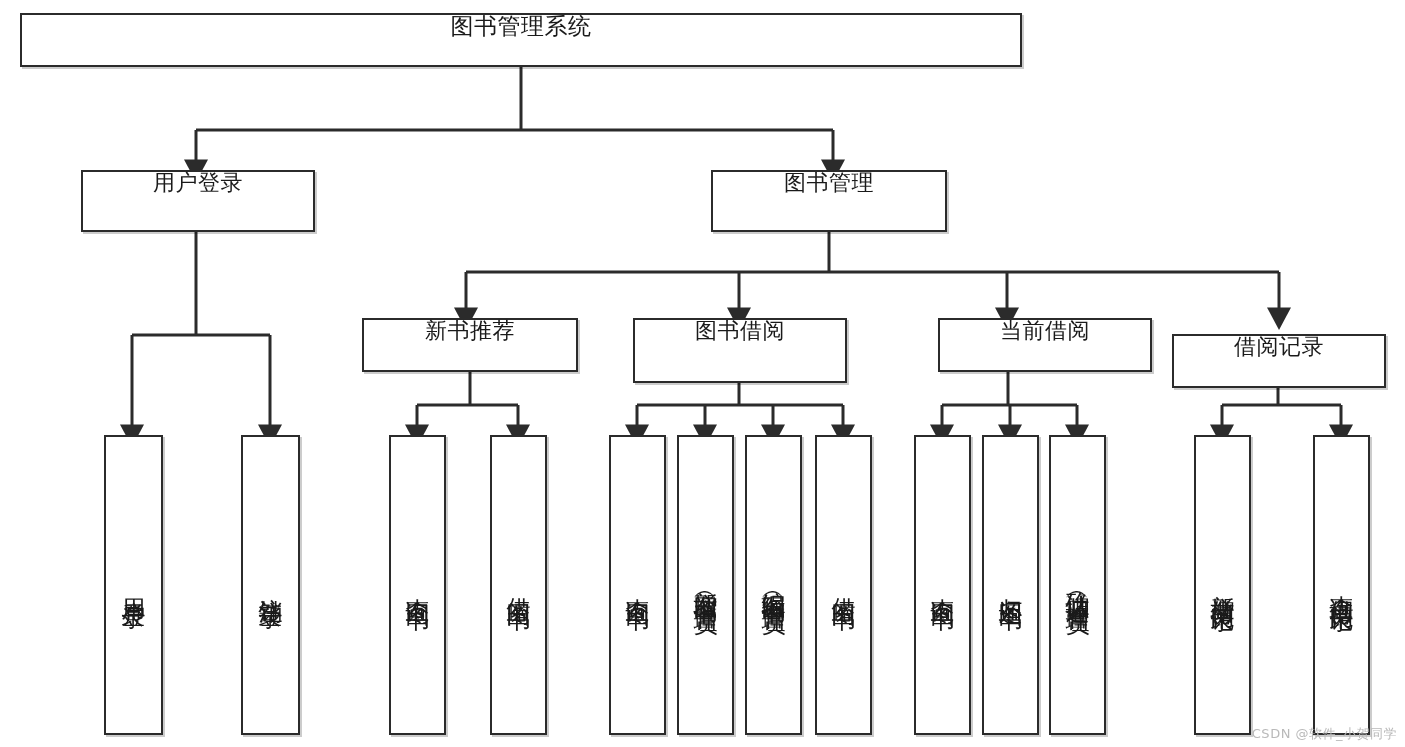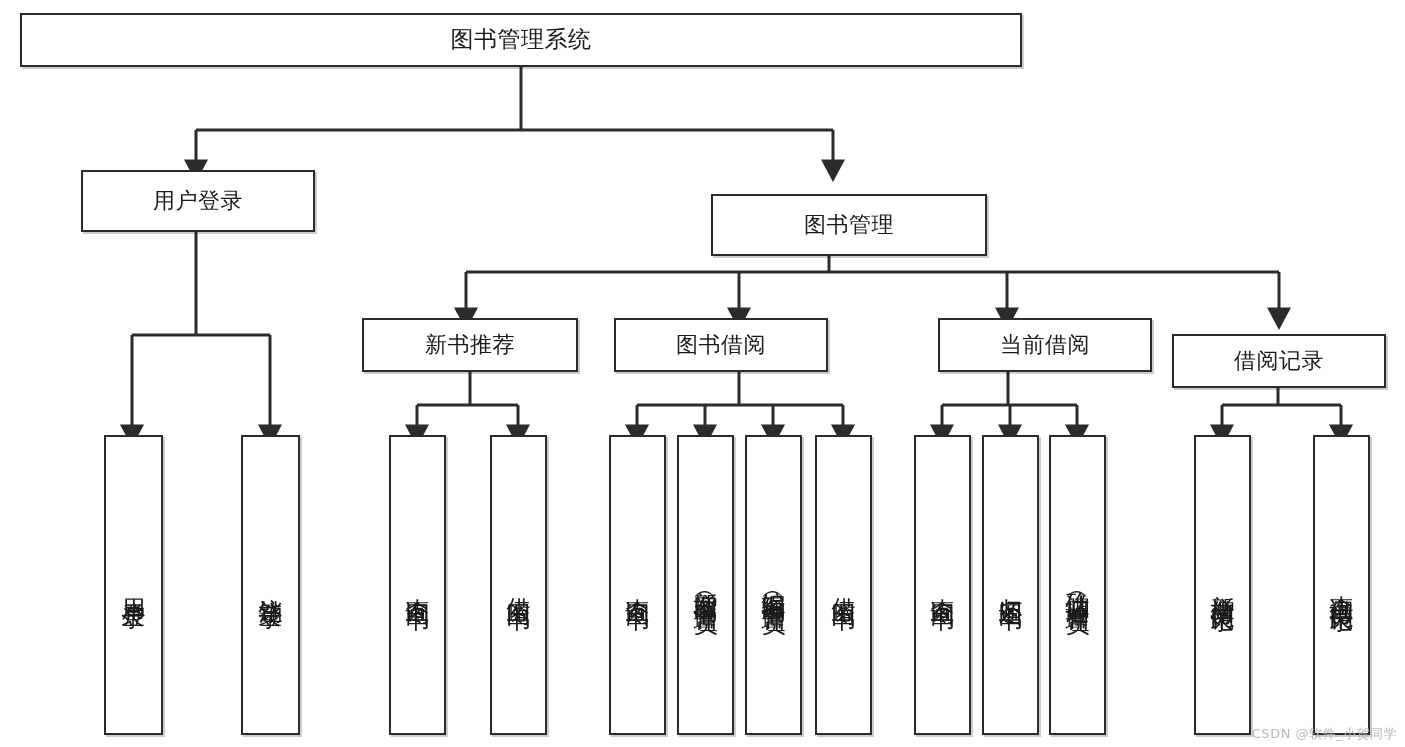--- a/index.html
+++ b/index.html
@@ -25,21 +25,20 @@
     height: 747px;
     pointer-events: none;
   }
   .node {
     position: absolute;
     box-sizing: border-box;
     background: #ffffff;
     border: 2px solid #2b2b2b;
     box-shadow: 2px 2px 0 rgba(0,0,0,0.20);
     display: flex;
-    align-items: center;
     justify-content: center;
     color: #1a1a1a;
   }
   .node .lbl {
     display: block;
     text-align: center;
     line-height: 1.02;
     letter-spacing: 0.5px;
   }
   
@@ -151,29 +150,29 @@
   </svg>
 
   <div class="node horiz root" style="left:20px; top:13px; width:1002px; height:54px;">
     <span class="lbl">图书管理系统</span>
   </div>
 
   <div class="node horiz" style="left:81px; top:170px; width:234px; height:62px;">
     <span class="lbl">用户登录</span>
   </div>
 
-  <div class="node horiz" style="left:711px; top:170px; width:276px; height:62px;margin-top:24px;">
+  <div class="node horiz" style="left:711px; top:170px; width:236px; height:62px;">
     <span class="lbl">图书管理</span>
   </div>
 
   <div class="node horiz" style="left:362px; top:318px; width:216px; height:54px;">
     <span class="lbl">新书推荐</span>
   </div>
 
-  <div class="node horiz" style="left:614px; top:318px; width:214px; height:54px;">
+  <div class="node horiz" style="left:633px; top:318px; width:214px; height:65px;">
     <span class="lbl">图书借阅</span>
   </div>
 
   <div class="node horiz" style="left:902px; top:318px; width:214px; height:54px;margin-left:36px;">
     <span class="lbl">当前借阅</span>
   </div>
 
   <div class="node horiz" style="left:1172px; top:334px; width:214px; height:54px;">
     <span class="lbl">借阅记录</span>
   </div>

